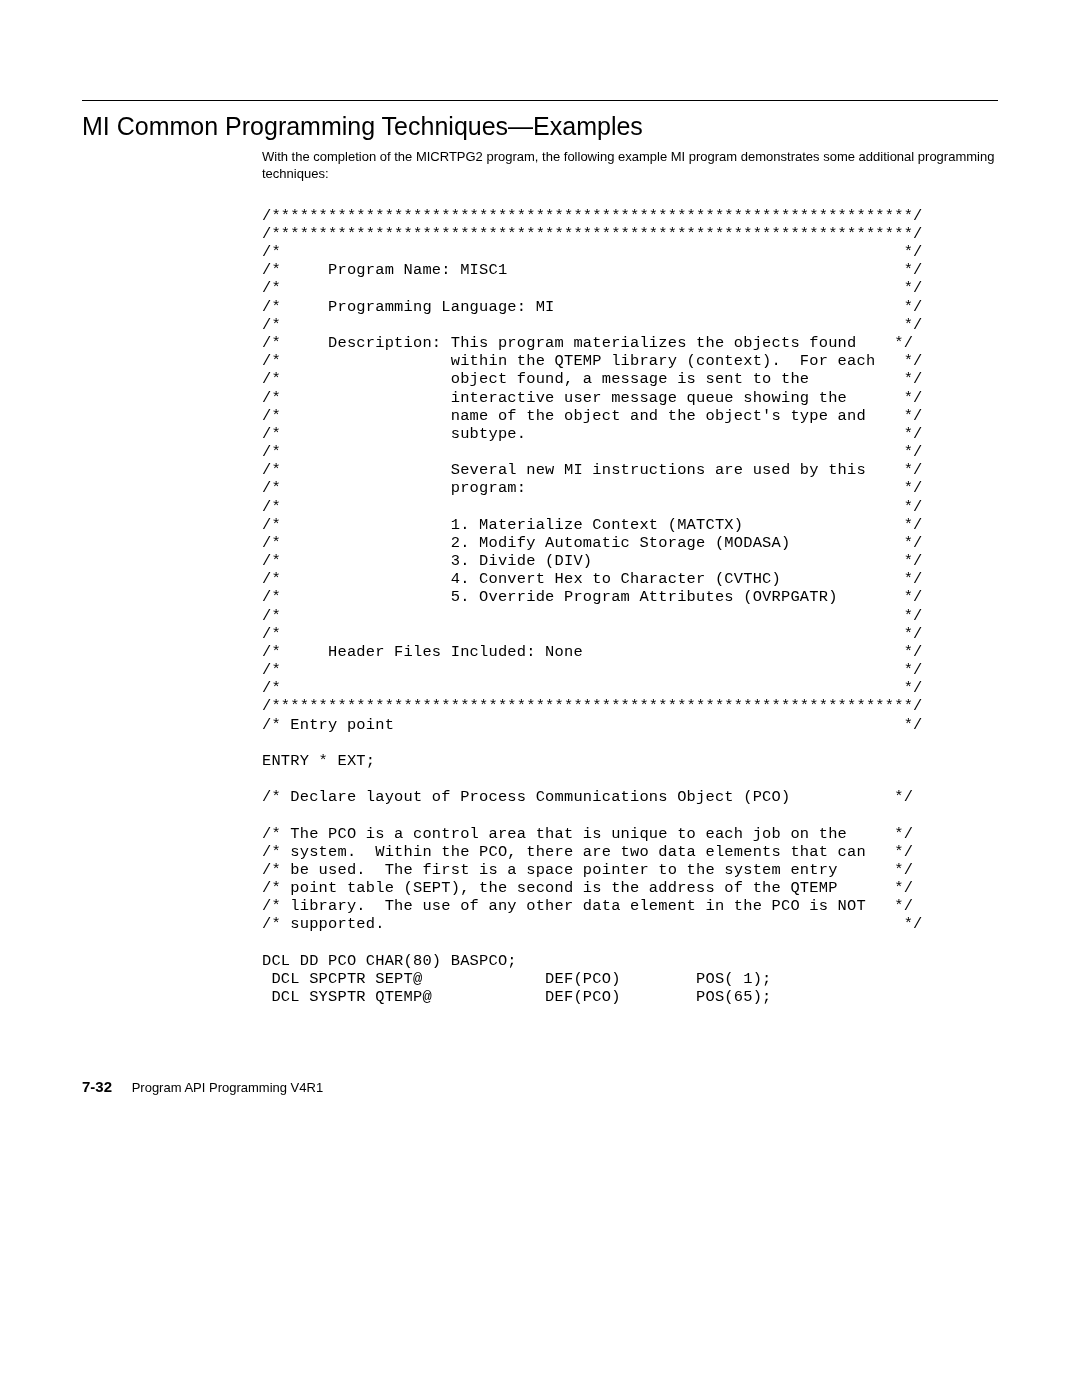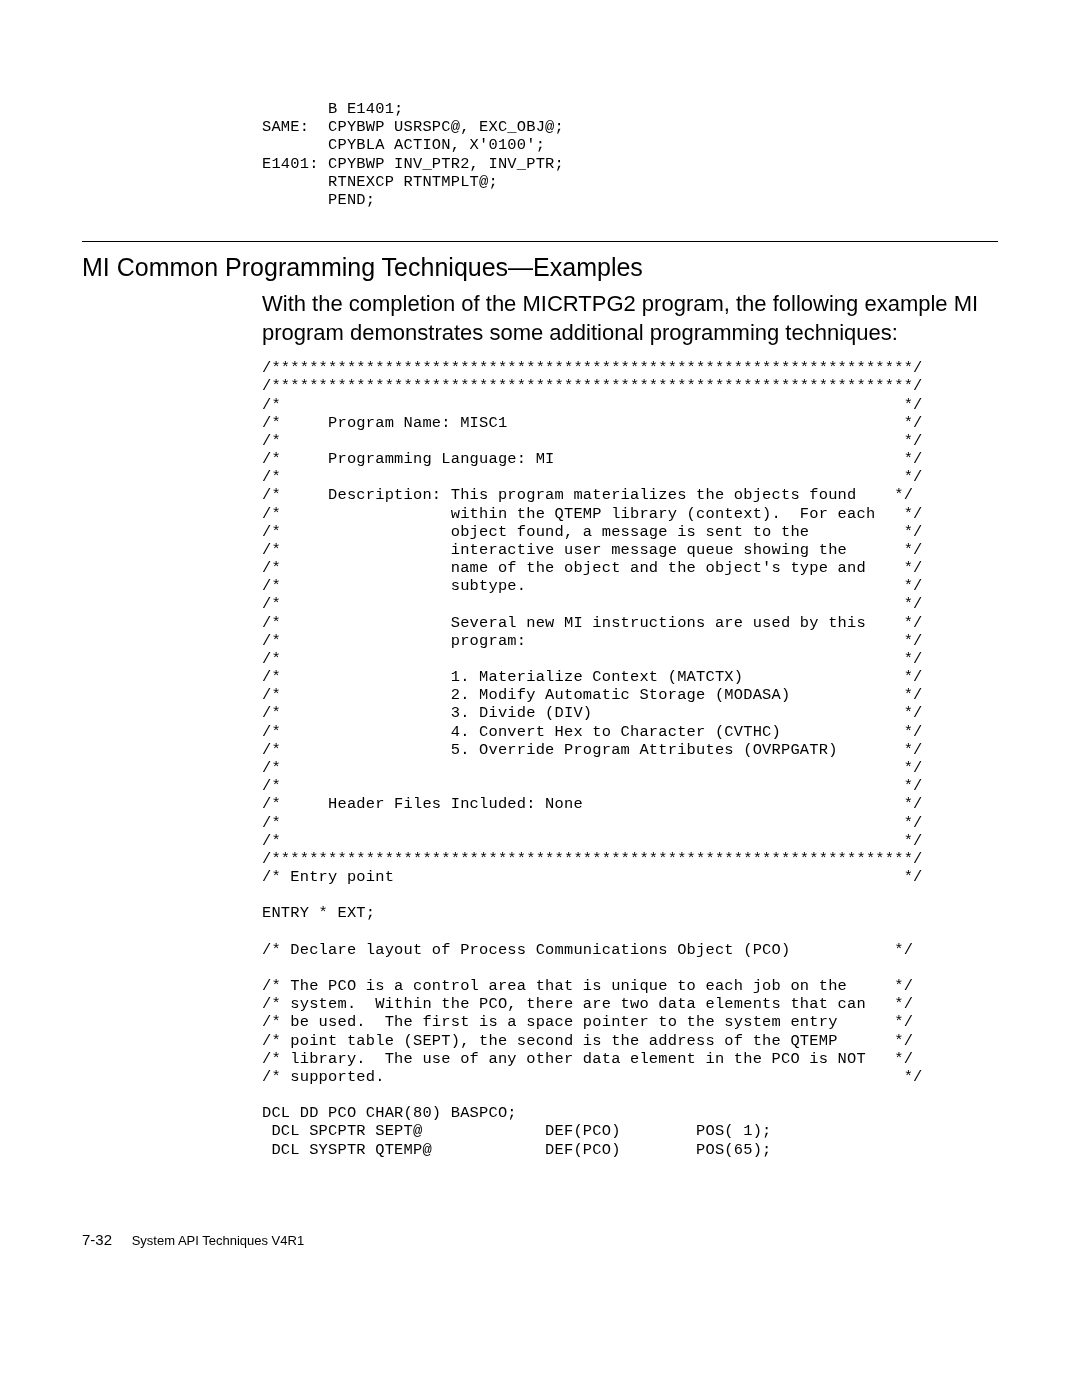--- a/index.html
+++ b/index.html
@@ -32,47 +32,41 @@
   }
   h2.section-heading {
     font-family: Arial, Helvetica, sans-serif;
     font-weight: normal;
     font-size: 25px;
     margin: 0 0 8px 0;
     line-height: 1.2;
   }
   .intro-para {
     font-family: Arial, Helvetica, sans-serif;
-    font-size: 22px;
+    font-size: 13px;
     line-height: 1.3;
-    margin: 0 0 12px 180px;
+    margin: 0 0 24px 180px;
   }
   .footer {
     font-family: Arial, Helvetica, sans-serif;
     font-size: 13px;
     margin-top: 72px;
     margin-left: 0;
   }
   .footer .pg {
-    font-weight: normal;
+    font-weight: bold;
     font-size: 15px;
     margin-right: 16px;
   }
 </style>
 </head>
 <body>
 
 <div class="page">
 
-  <div class="code-block code-block-first">       B E1401;
-SAME:  CPYBWP USRSPC@, EXC_OBJ@;
-       CPYBLA ACTION, X'0100';
-E1401: CPYBWP INV_PTR2, INV_PTR;
-       RTNEXCP RTNTMPLT@;
-       PEND;</div>
 
   <hr class="hr">
 
   <h2 class="section-heading">MI Common Programming Techniques—Examples</h2>
 
   <p class="intro-para">With the completion of the MICRTPG2 program, the following example MI program demonstrates some additional programming techniques:</p>
 
   <div class="code-block">/********************************************************************/
 /********************************************************************/
 /*                                                                  */
@@ -113,16 +107,16 @@
 /* point table (SEPT), the second is the address of the QTEMP      */
 /* library.  The use of any other data element in the PCO is NOT   */
 /* supported.                                                       */
 
 DCL DD PCO CHAR(80) BASPCO;
  DCL SPCPTR SEPT@             DEF(PCO)        POS( 1);
  DCL SYSPTR QTEMP@            DEF(PCO)        POS(65);</div>
 
   <div class="footer">
     <span class="pg">7-32</span>
-    <span>System API Techniques V4R1</span>
+    <span>Program API Programming V4R1</span>
   </div>
 
 </div>
 
 </body></html>

